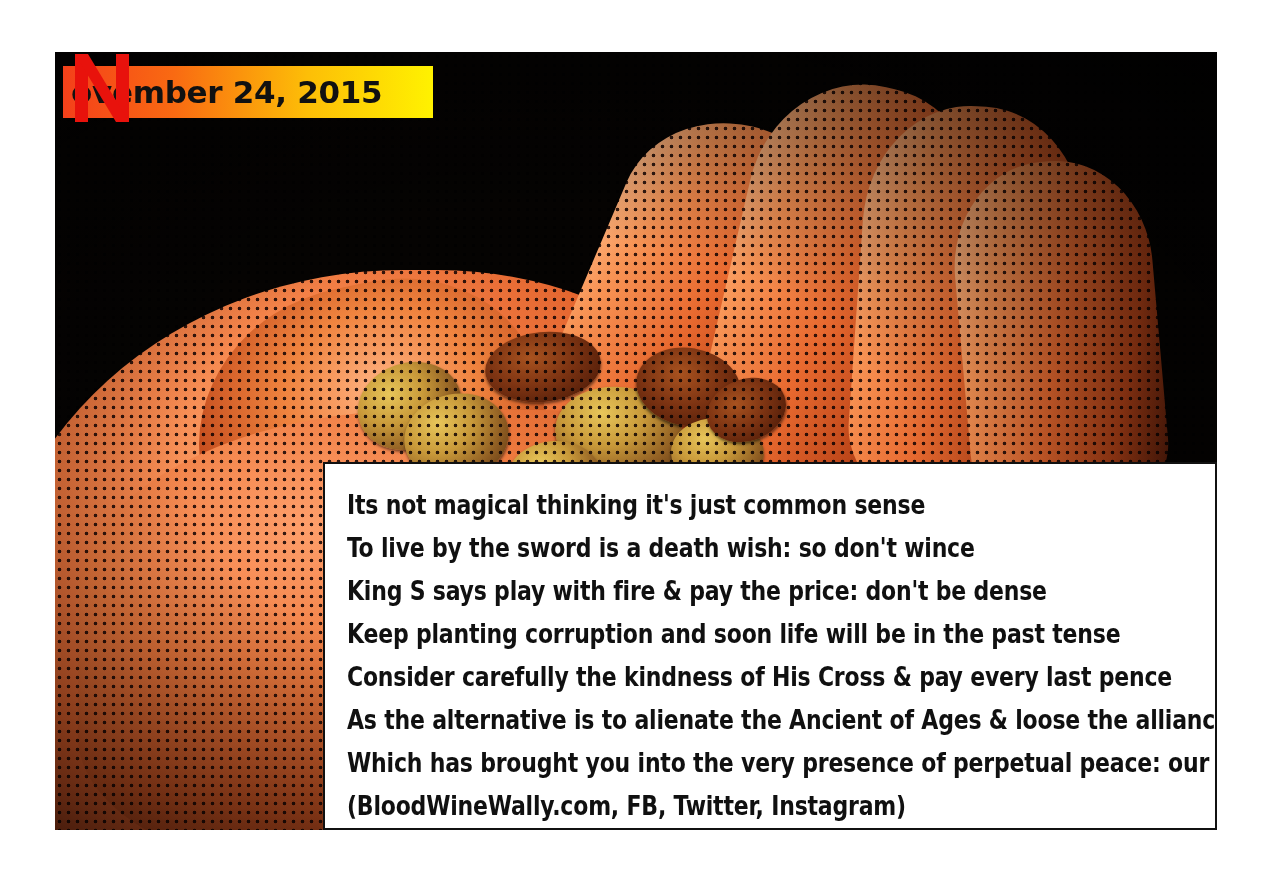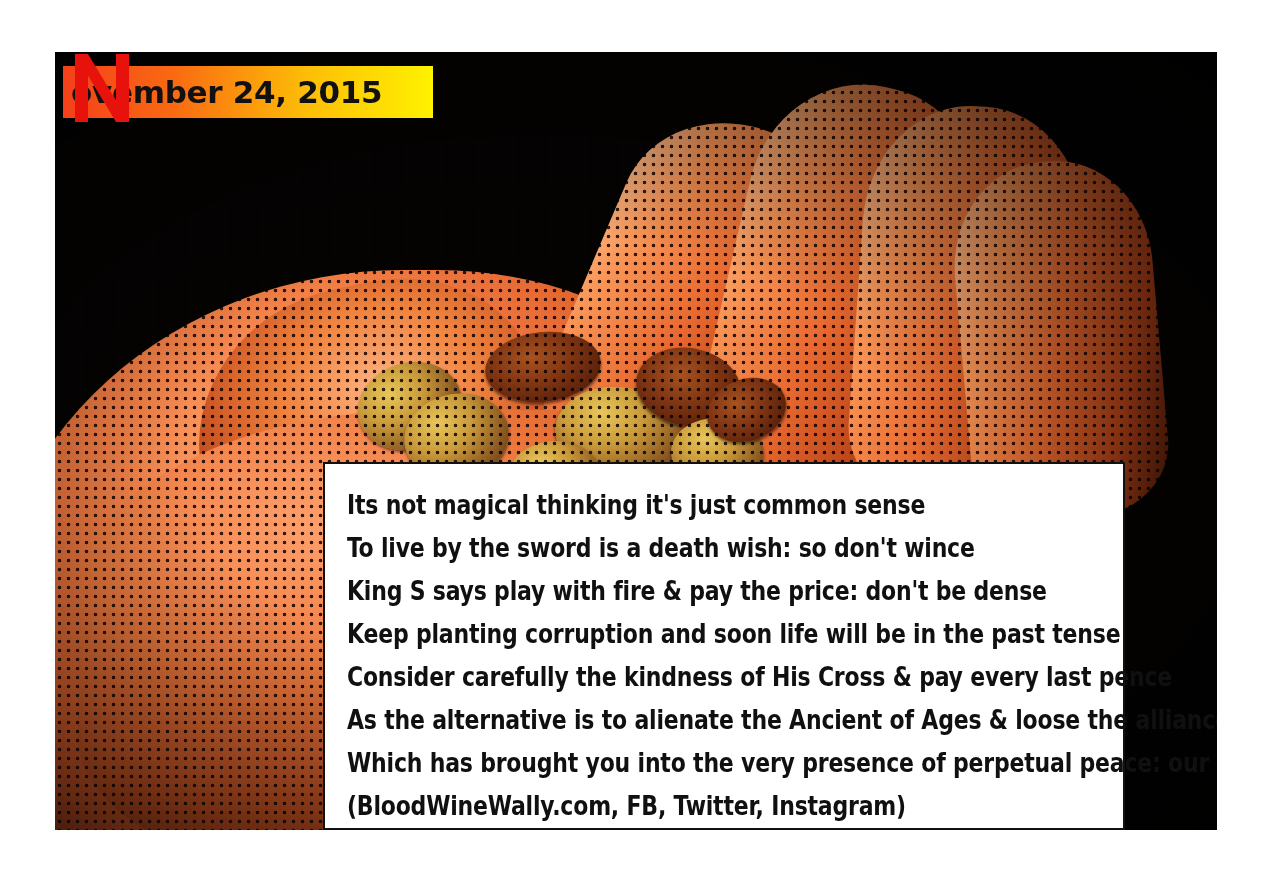--- a/index.html
+++ b/index.html
@@ -150,21 +150,21 @@
     width: 74px;
     height: 76px;
     pointer-events: none;
   }
 
   
   .lyrics-panel {
     position: absolute;
     left: 268px;
     top: 410px;
-    width: 802px;
+    width: 894px;
     height: 368px;
     background: #ffffff;
     border: 2px solid #111111;
     box-sizing: border-box;
     padding: 20px 22px 14px 22px;
   }
   .lyric-line {
     font-family: "DejaVu Sans Condensed", "Liberation Sans Narrow", "DejaVu Sans", sans-serif;
     font-weight: 700;
     font-size: 26px;

